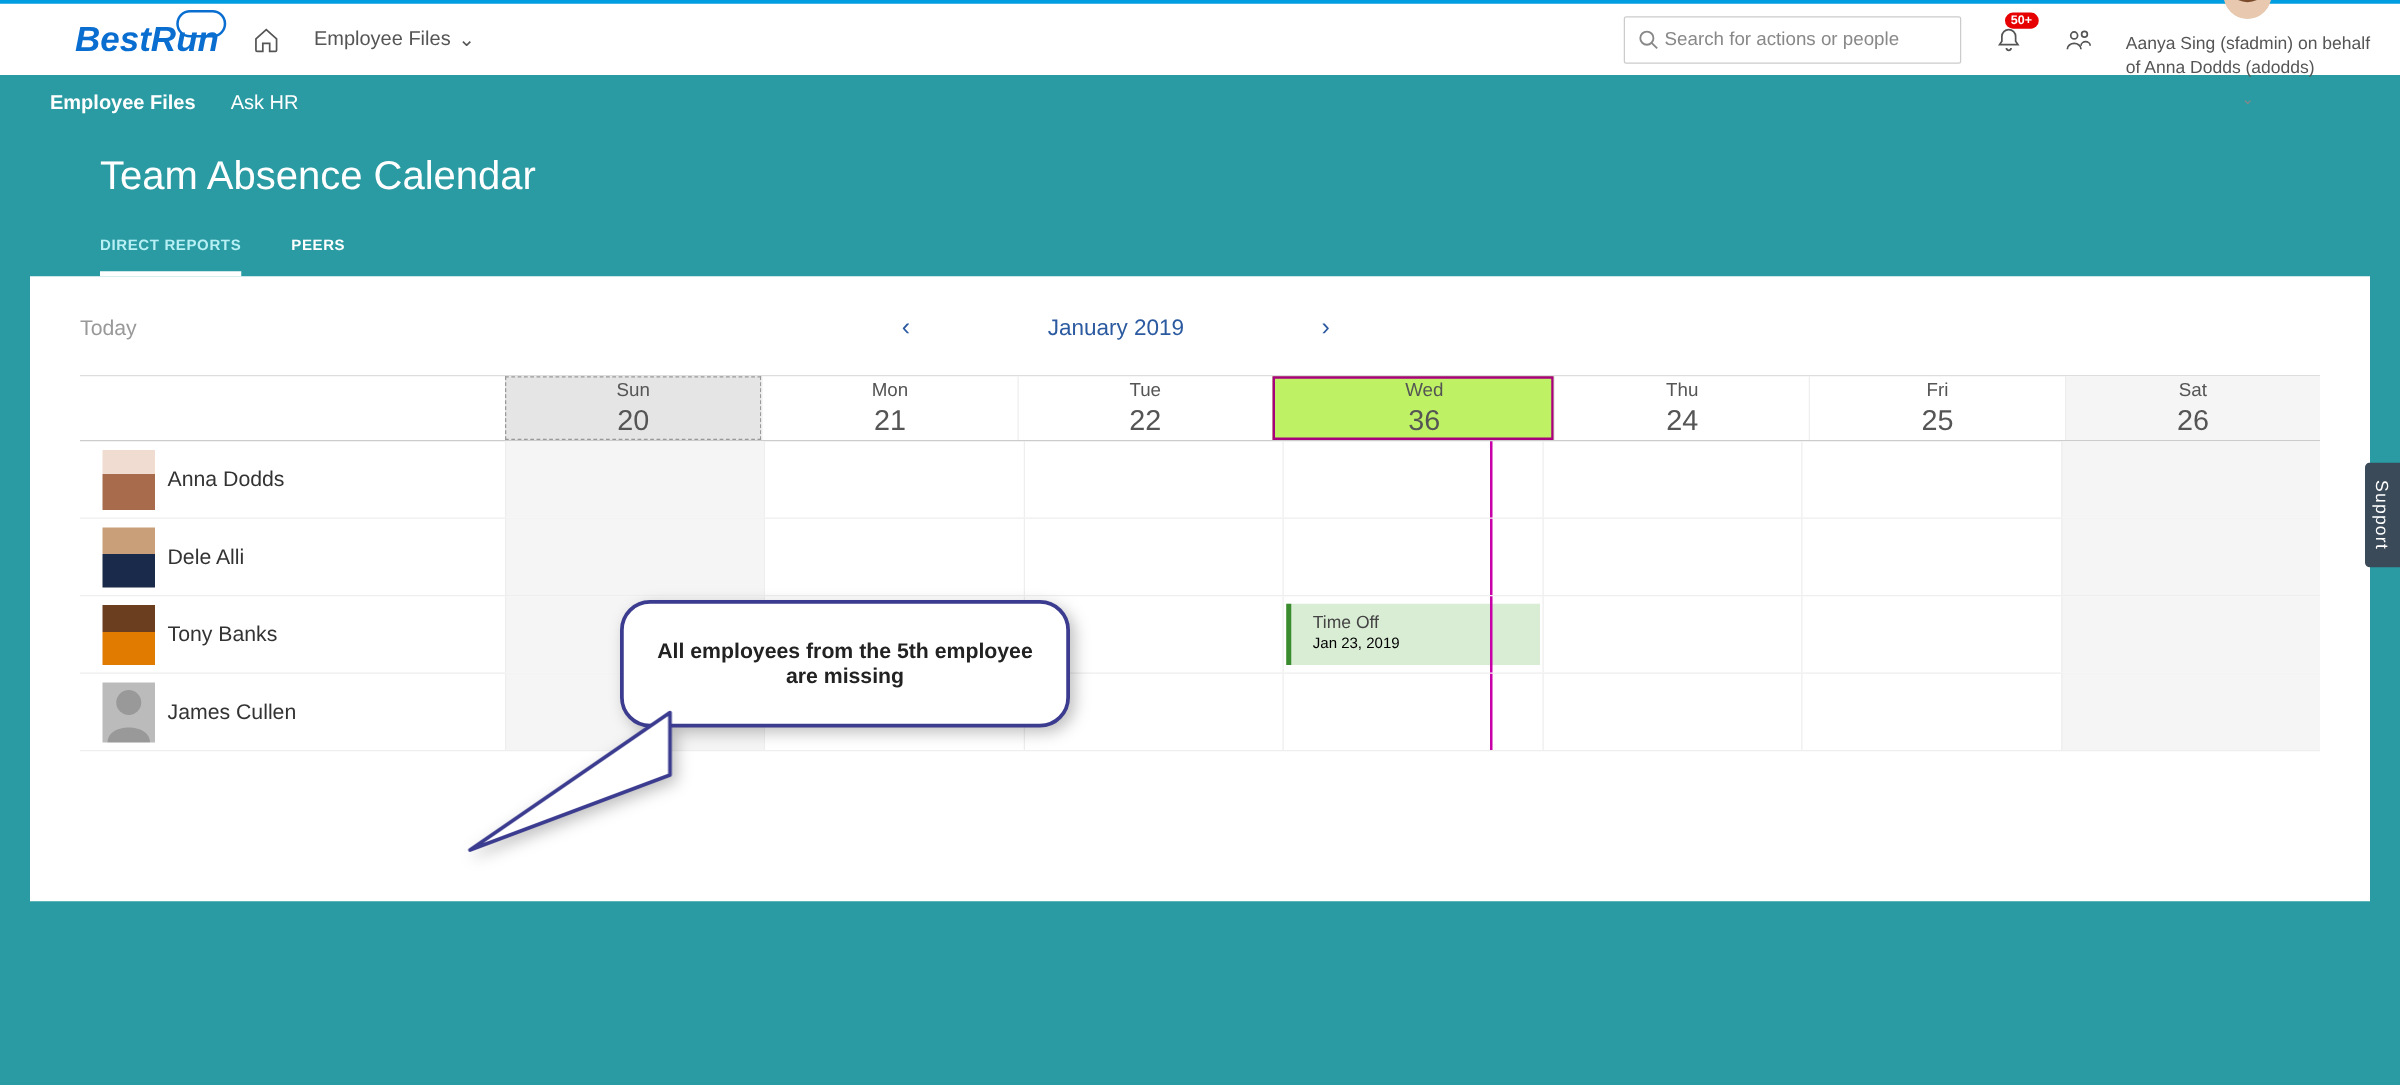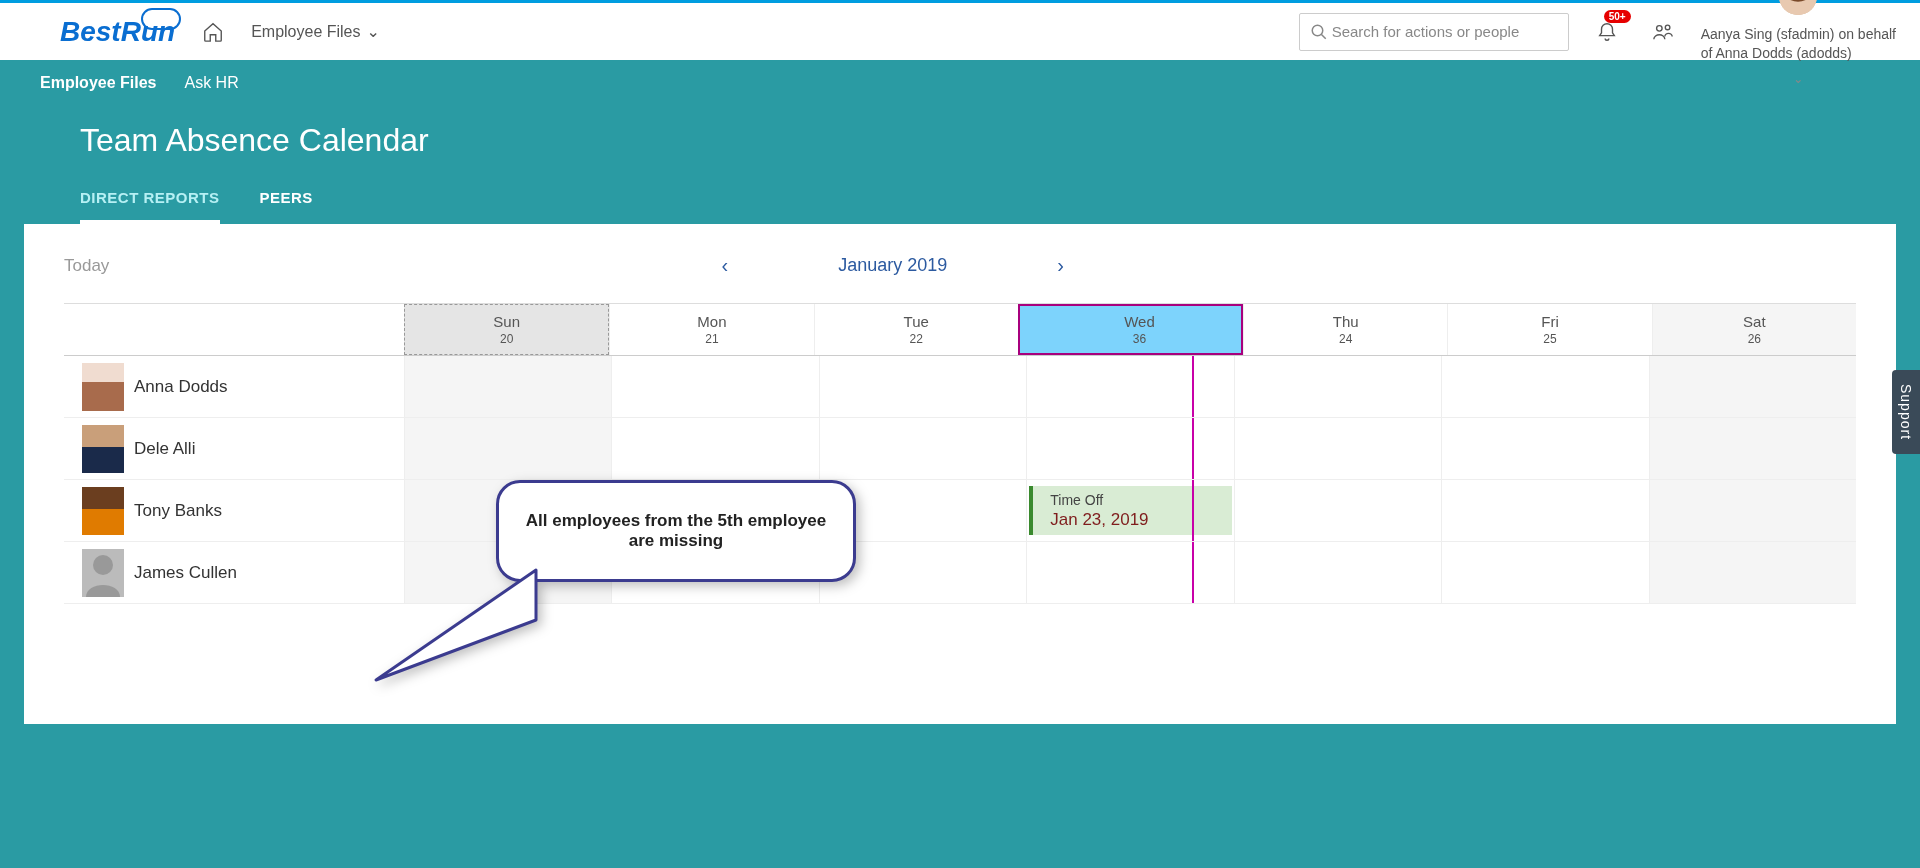--- a/index.html
+++ b/index.html
@@ -123,21 +123,21 @@
     font-size: 32px;
     font-weight: 400;
     padding: 20px 80px 30px 80px;
   }
 
   .tabs {
     display: flex;
     gap: 40px;
     padding: 0 80px;
     color: #fff;
-    font-size: 15px;
+    font-size: 12px;
     font-weight: 600;
     letter-spacing: 0.5px;
   }
   .tab { cursor: pointer; padding-bottom: 14px; border-bottom: 4px solid transparent; }
   .tab.active { color: #b6f0f4; border-bottom-color: #fff; }
 
   .panel {
     background: #fff;
     margin: 0 24px;
     padding: 30px 40px 60px 40px;
@@ -207,25 +207,25 @@
   }
   .header-row .day-col { color: #555; }
   .header-row .name-col { }
   .day-col.weekend { background: #f5f5f5; }
   .day-col.sun-head {
     background: #e5e5e5;
     border: 1px dashed #999;
   }
   .day-col.today-head {
     border: 2px solid #a8007d;
-    background: #7dd3fc;
+    background: #bef264;
     padding-left: 18px;
   }
   .day-label-day { font-size: 15px; }
-  .day-label-num { font-size: 12px; margin-top: 2px; }
+  .day-label-num { font-size: 23px; margin-top: 2px; }
 
   .today-line {
     position: absolute;
     top: 0; bottom: 0;
     width: 2px;
     background: #c800a8;
     left: 80%;
     z-index: 3;
   }
 
@@ -236,21 +236,21 @@
     bottom: 6px;
     background: #d9ecd4;
     border-left: 4px solid #3a8a2e;
     padding: 6px 17px;
     text-align: left;
     font-size: 14px;
     color: #444;
     z-index: 2;
   }
   .event-title { font-weight: 400; }
-  .event-date { color: #7f1d1d; font-size: 17px; margin-top: 2px; }
+  .event-date { color: #000000; font-size: 12px; margin-top: 2px; }
 
   .callout {
     position: absolute;
     left: 450px;
     top: 480px;
     width: 360px;
     z-index: 50;
     filter: drop-shadow(4px 4px 6px rgba(0,0,0,0.25));
     margin-left: 46px;
   }

